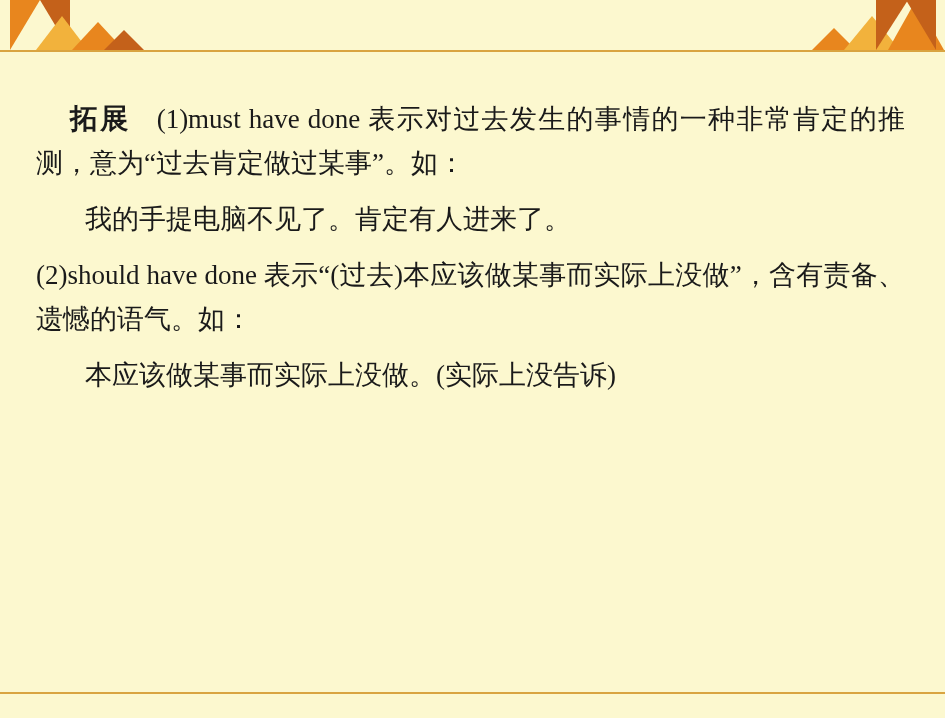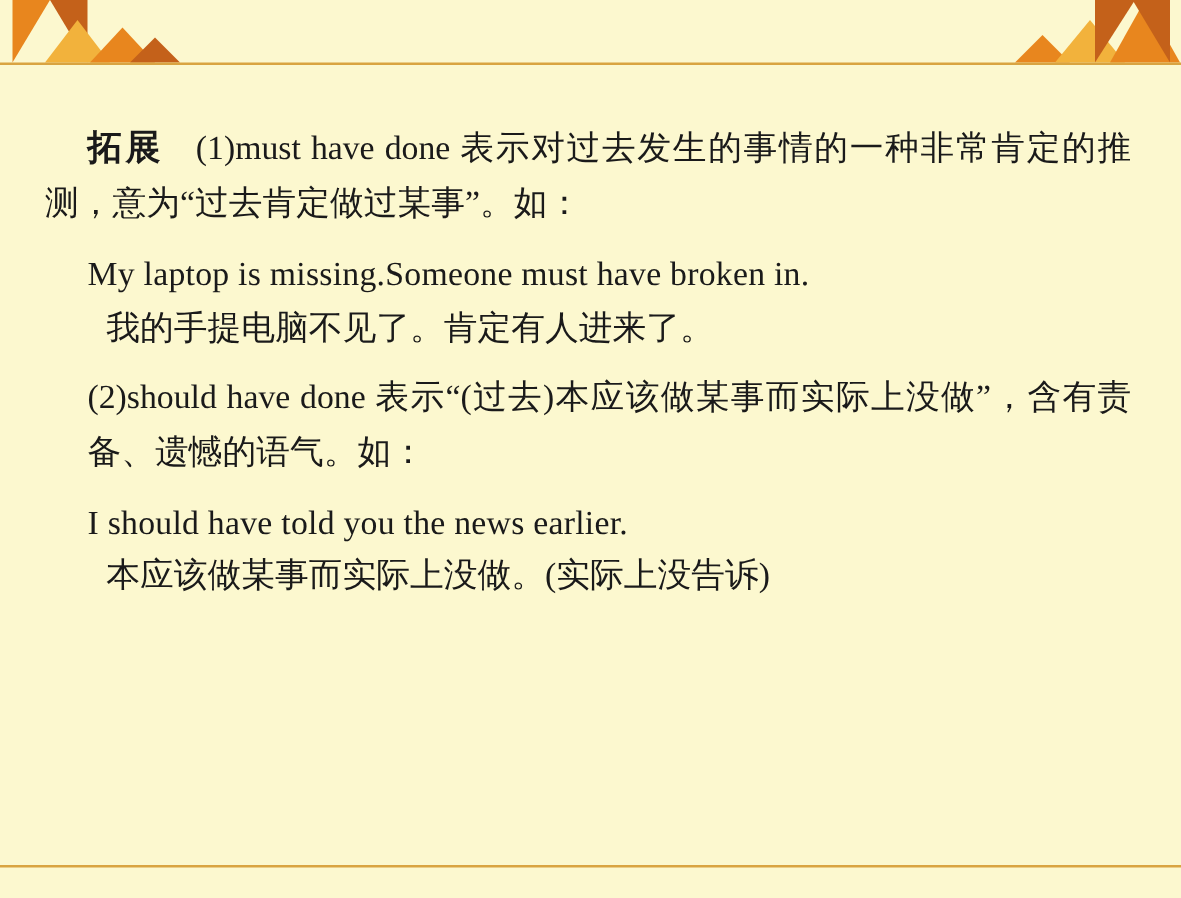--- a/index.html
+++ b/index.html
@@ -87,21 +87,20 @@
   .example .en {
     display: block;
     letter-spacing: 0.2px;
   }
   .example .zh {
     display: block;
     margin-top: 2px;
     margin-left: 15px;
   }
   .sec2-first {
-    margin-left: 34px;
   }
   .spacer-small { height: 10px; }
 </style>
 </head>
 <body>
 
 <div class="top-band">
 
   <div class="tri" style="left:10px; border-width:0 0 50px 30px; border-left-color:#e8861e;"></div>
   <div class="tri" style="left:40px; border-width:0 30px 50px 0; border-right-color:#c4611a;"></div>
@@ -118,28 +117,26 @@
   <div class="band-rule"></div>
 </div>
 
 <div class="content">
 
   <p class="para">
     <span class="lead-label">拓展</span><span>(1)must have done 表示对过去发生的事情的一种非常肯定的推测，意为“过去肯定做过某事”。如：</span>
   </p>
 
   <div class="example">
-    <span class="en">My laptop is missing.Someone must have broken in.</span>
     <span class="zh">我的手提电脑不见了。肯定有人进来了。</span>
   </div>
 
   <div class="spacer-small"></div>
 
   <p class="para sec2-first">(2)should have done 表示“(过去)本应该做某事而实际上没做”，含有责备、遗憾的语气。如：</p>
 
   <div class="example">
-    <span class="en">I should have told you the news earlier.</span>
     <span class="zh">本应该做某事而实际上没做。(实际上没告诉)</span>
   </div>
 
 </div>
 
 <div class="bottom-rule"></div>
 
 </body></html>

